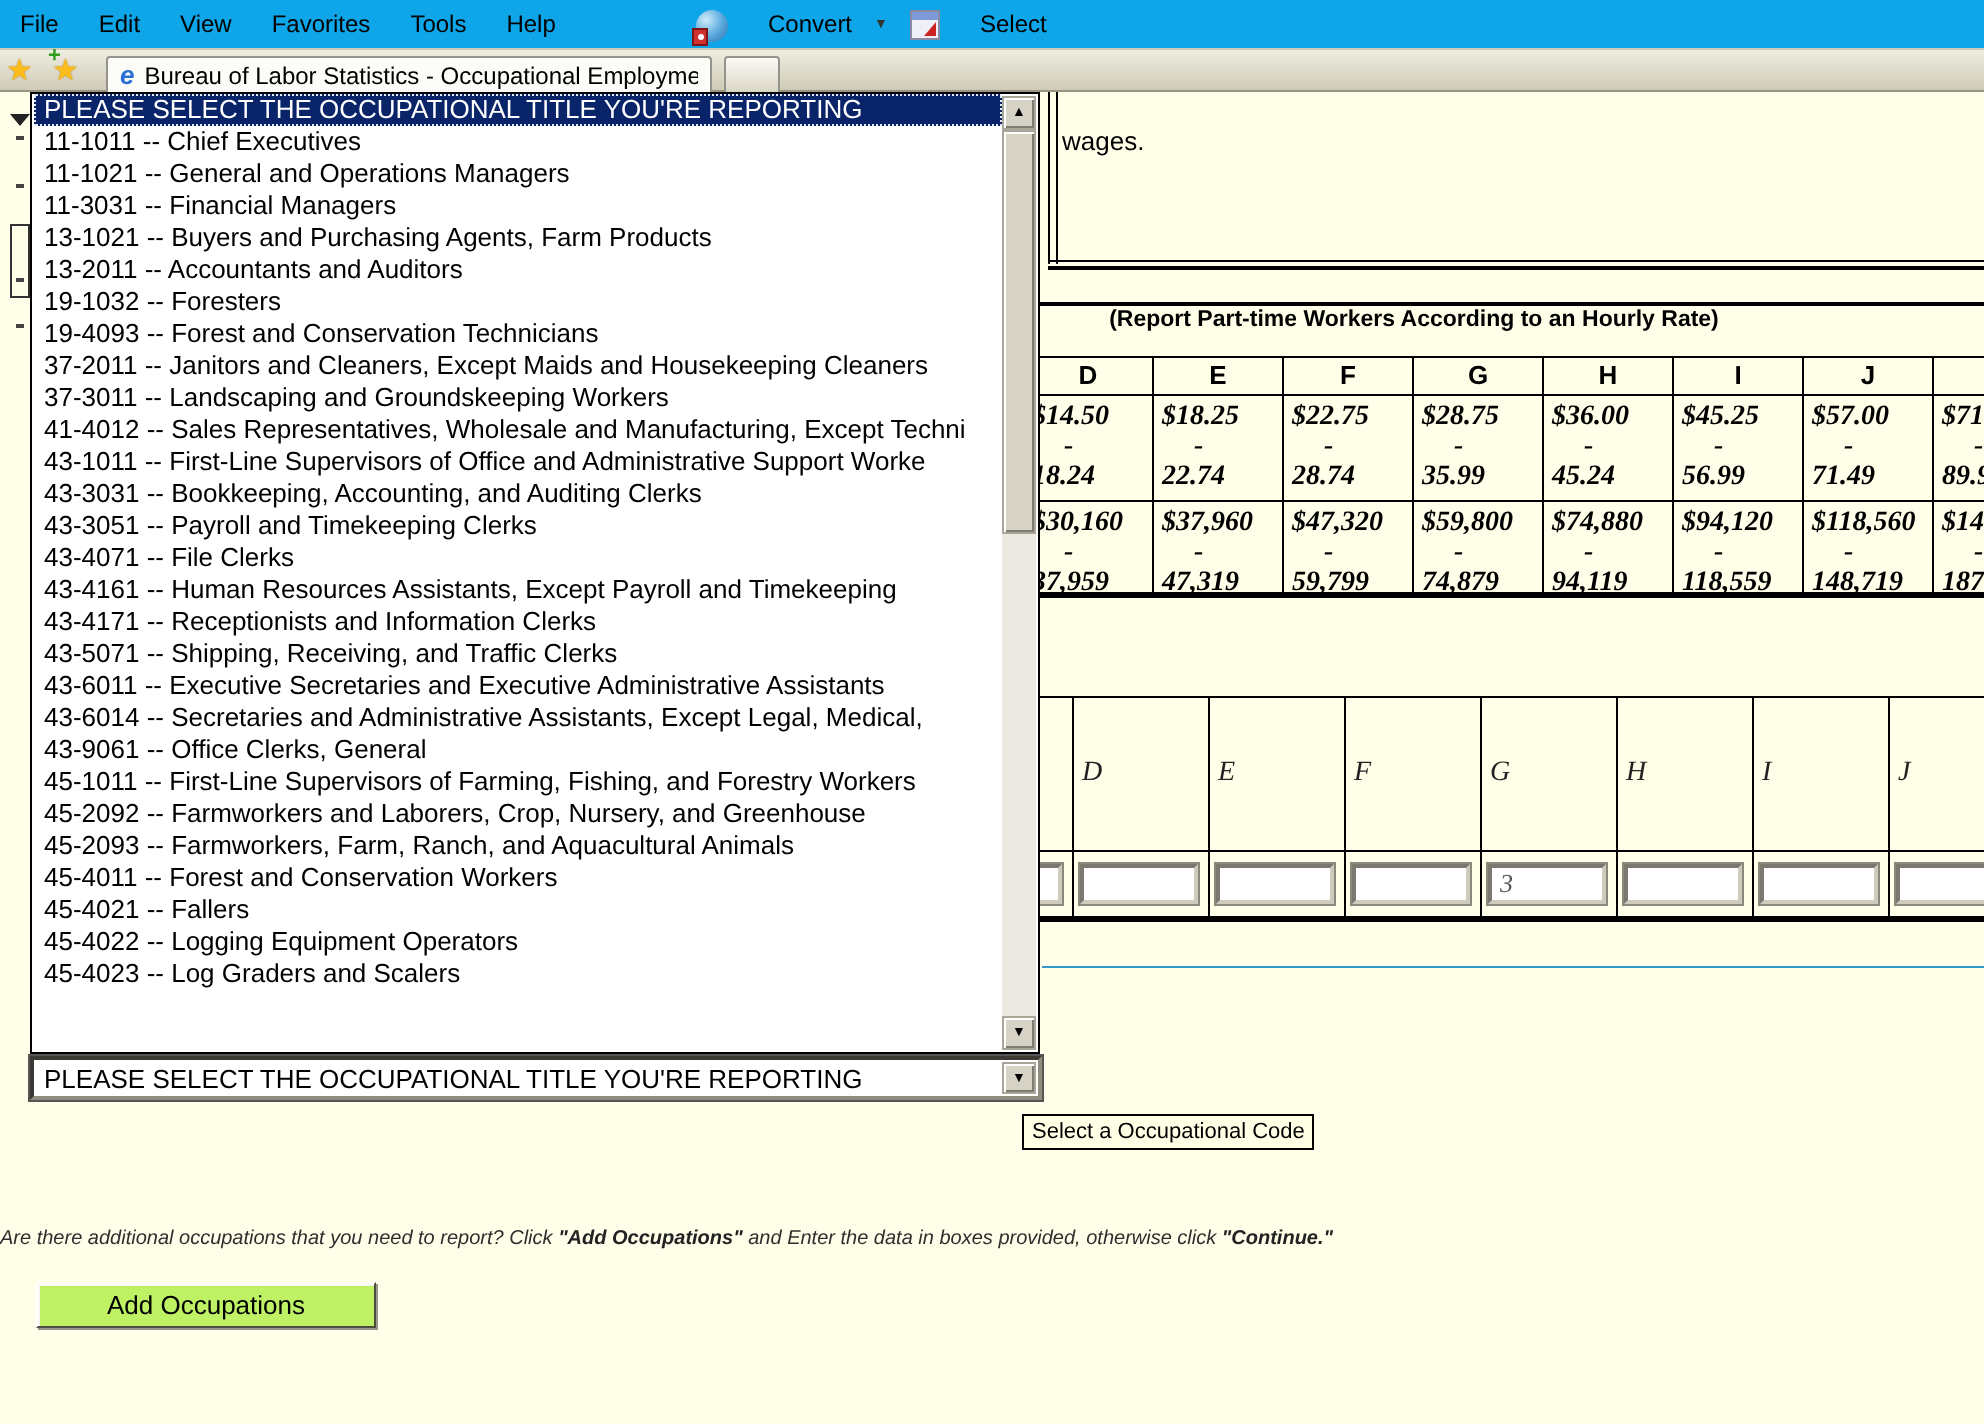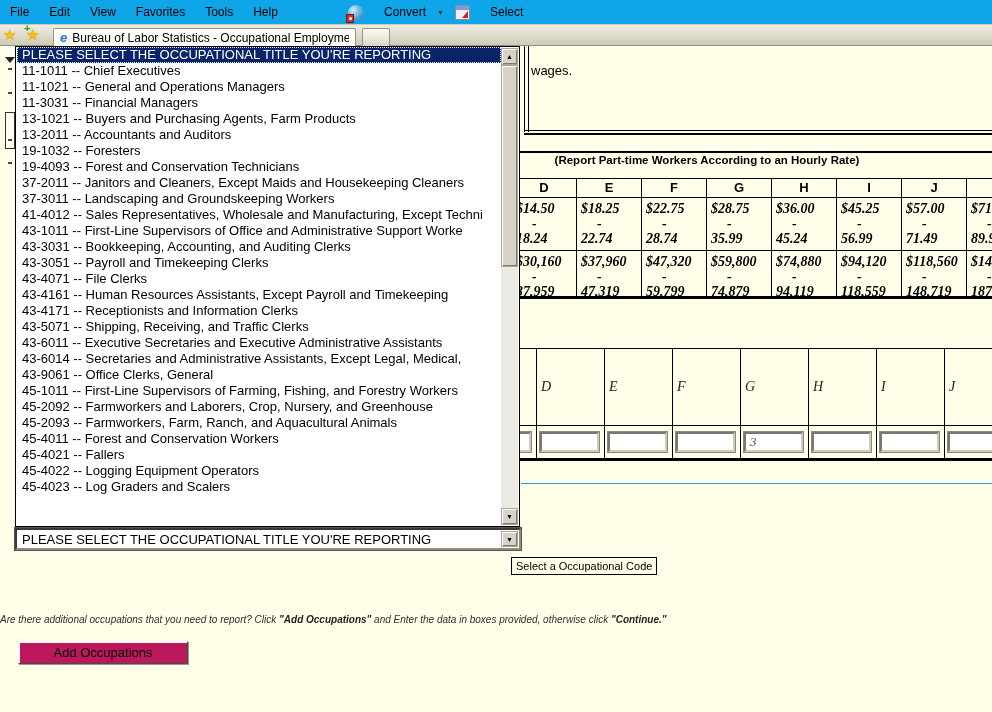--- a/index.html
+++ b/index.html
@@ -83,21 +83,21 @@
 
   .blue-line{position:absolute;left:521px;top:483px;width:471px;height:1px;background:#3399CC;z-index:3;}
 
   
   .tooltip{position:absolute;left:511px;top:557px;height:18px;background:#FFFFE6;border:1px solid #000;
            font-size:11px;line-height:16px;padding:0 4px;z-index:5;white-space:nowrap;}
 
   
   .prompt{position:absolute;left:0;top:614px;width:975px;font-size:10px;color:#2E2E2E;z-index:3;font-style:italic;}
   .prompt b{color:#222;}
-  .add-btn{position:absolute;left:18px;top:641px;width:170px;height:23px;background:#be185d;
+  .add-btn{position:absolute;left:18px;top:641px;width:170px;height:23px;background:#bef264;
            border-top:1px solid #FFF;border-left:1px solid #FFF;
            border-right:1px solid #4E4B42;border-bottom:1px solid #4E4B42;
            box-shadow:1px 1px 0 #9A968A, inset 1px 1px 0 #F8F7F2;
            font-size:13px;text-align:center;line-height:21px;z-index:3;cursor:default;}
 
   
   .lb{position:absolute;left:15px;top:46px;width:505px;height:481px;background:#fff;
       border:1px solid #000;z-index:30;}
   .lb-items{position:absolute;left:1px;top:0;right:18px;bottom:0;overflow:hidden;}
   .lb-item{height:16px;line-height:16px;font-size:13px;padding-left:5px;white-space:nowrap;

